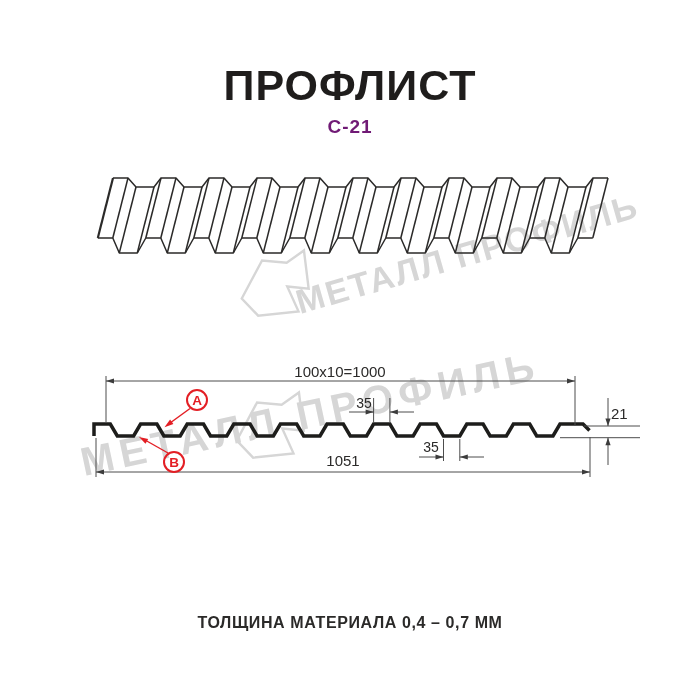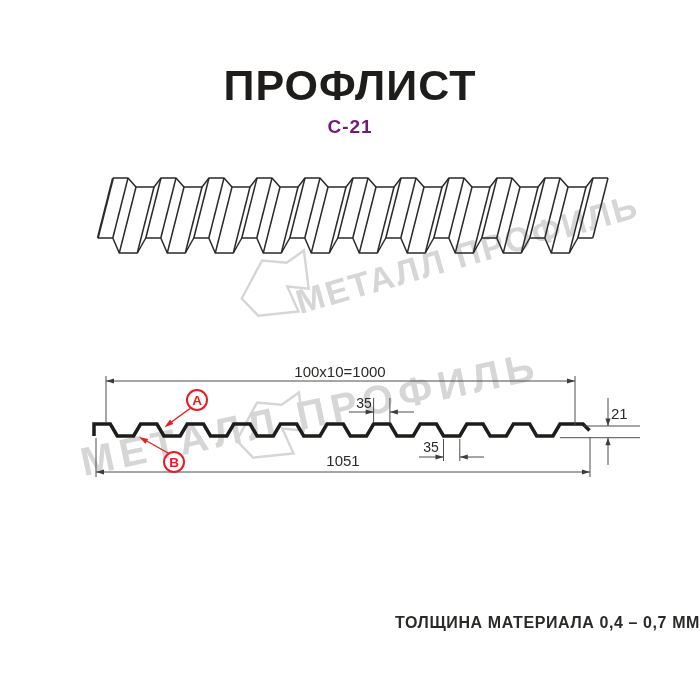--- a/index.html
+++ b/index.html
@@ -2,21 +2,21 @@
 <html><head>
 <meta charset="utf-8">
 <style>
   html,body{margin:0;padding:0;background:#fff;}
   .page{position:relative;width:700px;height:700px;background:#ffffff;overflow:hidden;
         font-family:"Liberation Sans",sans-serif;color:#2b2a29;}
   .layer{position:absolute;left:0;top:0;}
   .hdr{position:absolute;left:0;top:42px;width:700px;text-align:center;margin-top:22px;}
   .hdr .title{font-size:43px;font-weight:700;letter-spacing:1px;line-height:1.0;color:#1f1d1c;}
   .hdr .subtitle{margin-top:9px;font-size:19px;font-weight:700;letter-spacing:1px;color:#701a75;}
-  .ftr{position:absolute;left:0;top:614px;width:700px;text-align:right;
+  .ftr{position:absolute;left:0;top:614px;width:700px;text-align:center;
        font-size:16px;font-weight:700;letter-spacing:0.6px;color:#2b2a29;}
   svg{position:absolute;left:0;top:0;}
   .wm-text{font-family:"Liberation Sans",sans-serif;font-weight:700;fill:#d6d6d6;}
   .wm-t1{font-size:34px;letter-spacing:2px;}
   .wm-t2{font-size:40px;letter-spacing:6px;}
   .wm-shape{fill:none;stroke:#d6d6d6;stroke-width:2.4;}
   .ln{stroke:#4d4d4d;stroke-width:1;fill:none;}
   .ah{fill:#3c3c3c;stroke:none;}
   .dim{font-family:"Liberation Sans",sans-serif;font-size:15px;fill:#2b2a29;}
   .dim-sm{font-family:"Liberation Sans",sans-serif;font-size:14px;fill:#2b2a29;}

